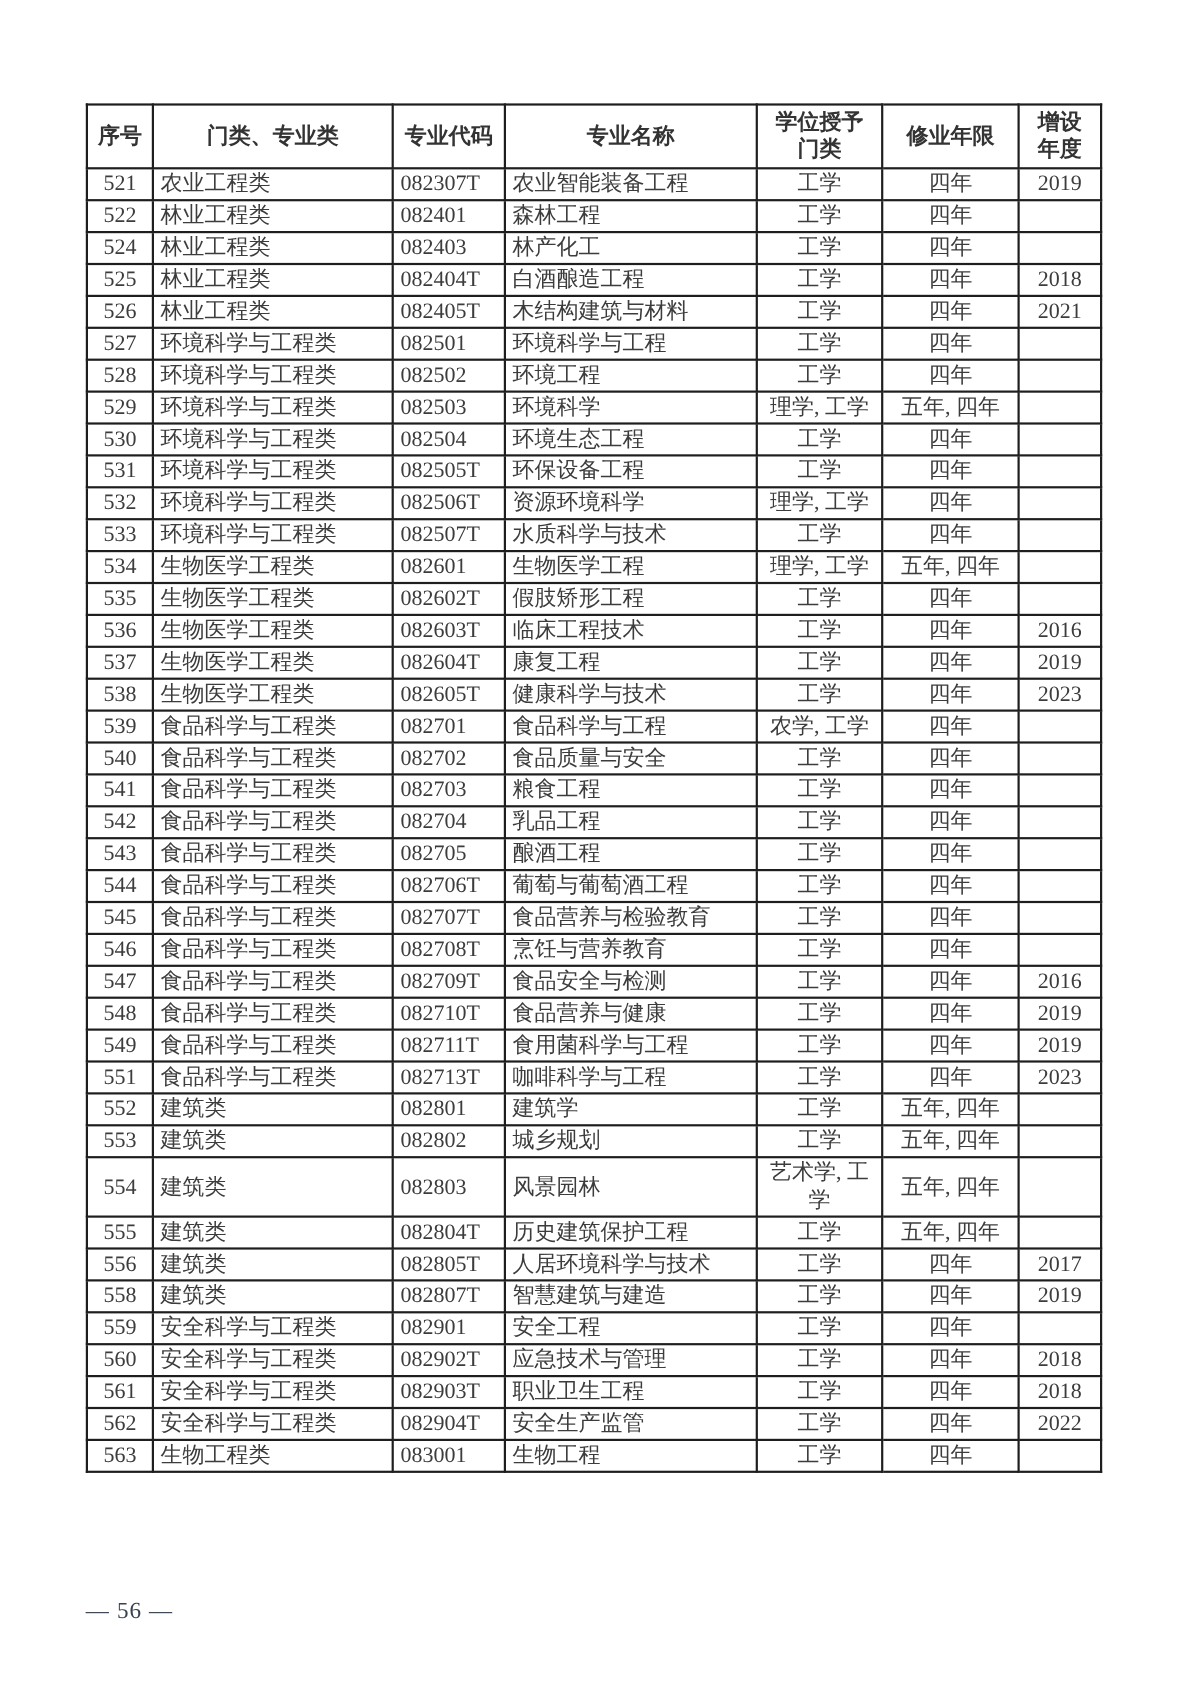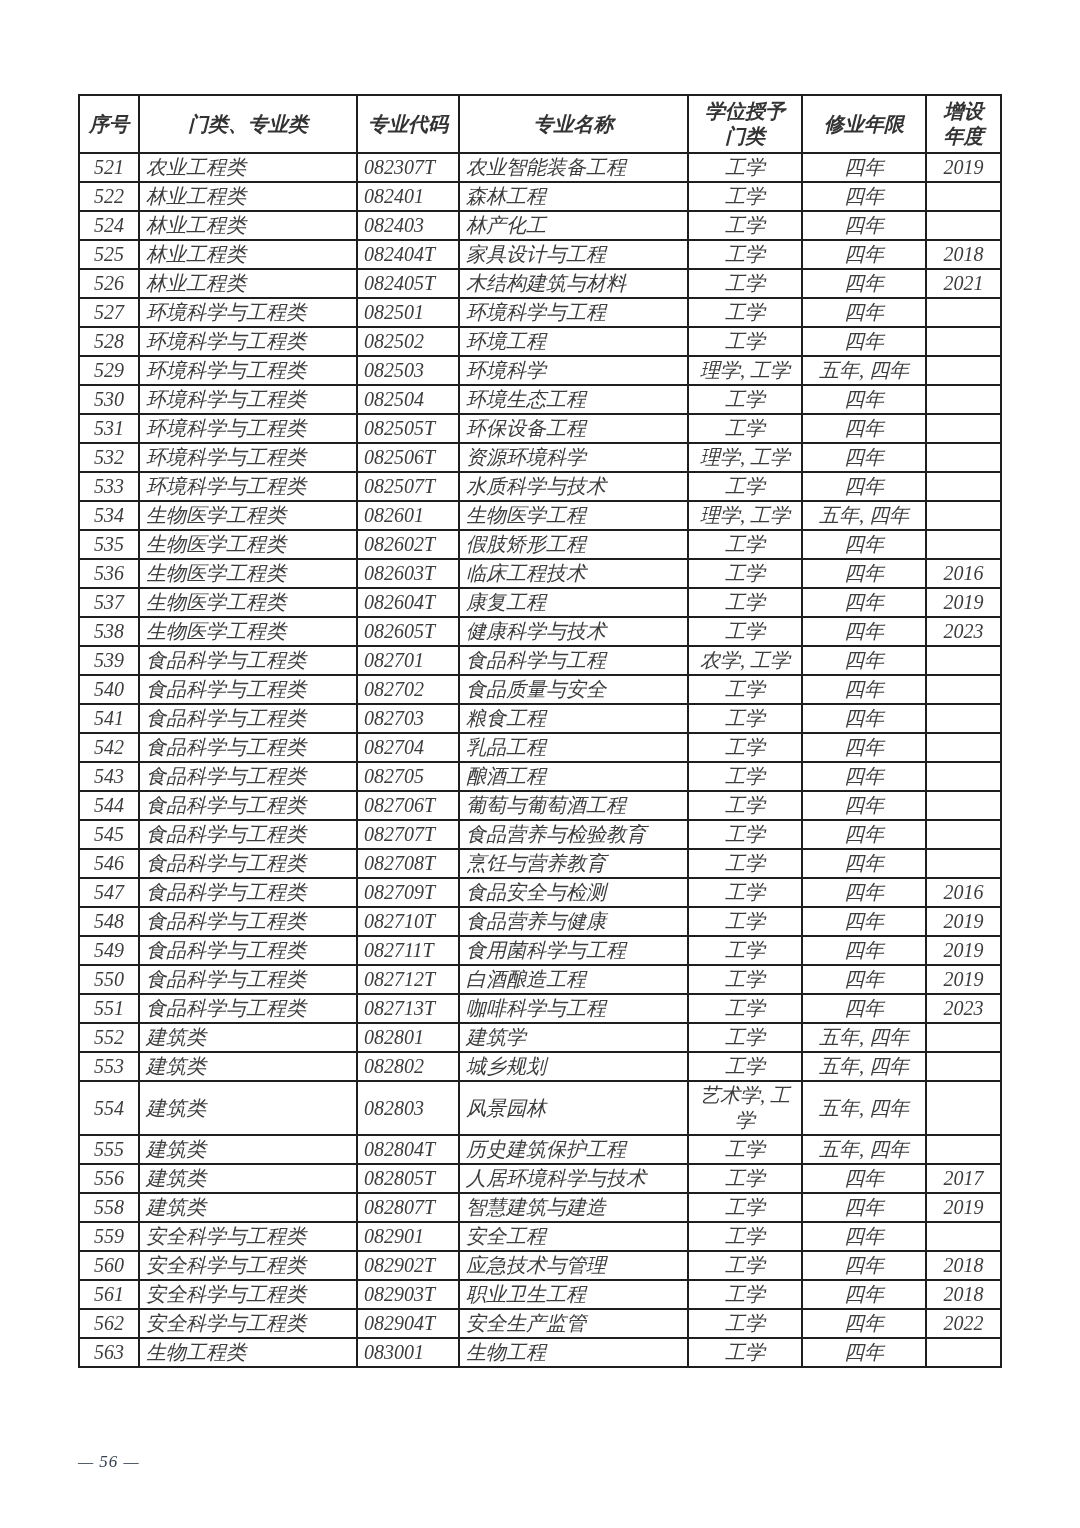--- a/index.html
+++ b/index.html
@@ -13,21 +13,20 @@
     position: relative;
     font-family: "Liberation Serif", "DejaVu Serif", serif;
     color: #3c3c3c;
   }
   .page {
     position: absolute;
     left: 0; top: 0;
     width: 1080px;
     height: 1528px;
     background: #ffffff;
-    font-style: italic;
   }
   table.majors {
     position: absolute;
     left: 78px;
     top: 94px;
     width: 922px;
     border-collapse: collapse;
     table-layout: fixed;
   }
   table.majors th,
@@ -49,21 +48,21 @@
   }
   table.majors tbody tr {
     height: 29px;
   }
   td.c-left   { text-align: left; }
   td.c-center { text-align: center; padding: 1px 5px; }
   .pagenum {
     position: absolute;
     left: 78px;
     top: 1452px;
-    font-size: 17px;
+    font-size: 21px;
     color: #374151;
     letter-spacing: 1px;
   }
 </style>
 </head>
 <body>
 
 <div class="page">
 
   <table class="majors">
@@ -114,21 +113,21 @@
           <td class="c-left">082403</td>
           <td class="c-left">林产化工</td>
           <td class="c-center">工学</td>
           <td class="c-center">四年</td>
           <td class="c-center"></td>
         </tr>
         <tr>
           <td class="c-center">525</td>
           <td class="c-left">林业工程类</td>
           <td class="c-left">082404T</td>
-          <td class="c-left">家具设计与工程</td>
+          <td class="c-left">白酒酿造工程</td>
           <td class="c-center">工学</td>
           <td class="c-center">四年</td>
           <td class="c-center">2018</td>
         </tr>
         <tr>
           <td class="c-center">526</td>
           <td class="c-left">林业工程类</td>
           <td class="c-left">082405T</td>
           <td class="c-left">木结构建筑与材料</td>
           <td class="c-center">工学</td>
@@ -331,29 +330,20 @@
           <td class="c-left">食品营养与健康</td>
           <td class="c-center">工学</td>
           <td class="c-center">四年</td>
           <td class="c-center">2019</td>
         </tr>
         <tr>
           <td class="c-center">549</td>
           <td class="c-left">食品科学与工程类</td>
           <td class="c-left">082711T</td>
           <td class="c-left">食用菌科学与工程</td>
-          <td class="c-center">工学</td>
-          <td class="c-center">四年</td>
-          <td class="c-center">2019</td>
-        </tr>
-        <tr>
-          <td class="c-center">550</td>
-          <td class="c-left">食品科学与工程类</td>
-          <td class="c-left">082712T</td>
-          <td class="c-left">白酒酿造工程</td>
           <td class="c-center">工学</td>
           <td class="c-center">四年</td>
           <td class="c-center">2019</td>
         </tr>
         <tr>
           <td class="c-center">551</td>
           <td class="c-left">食品科学与工程类</td>
           <td class="c-left">082713T</td>
           <td class="c-left">咖啡科学与工程</td>
           <td class="c-center">工学</td>

